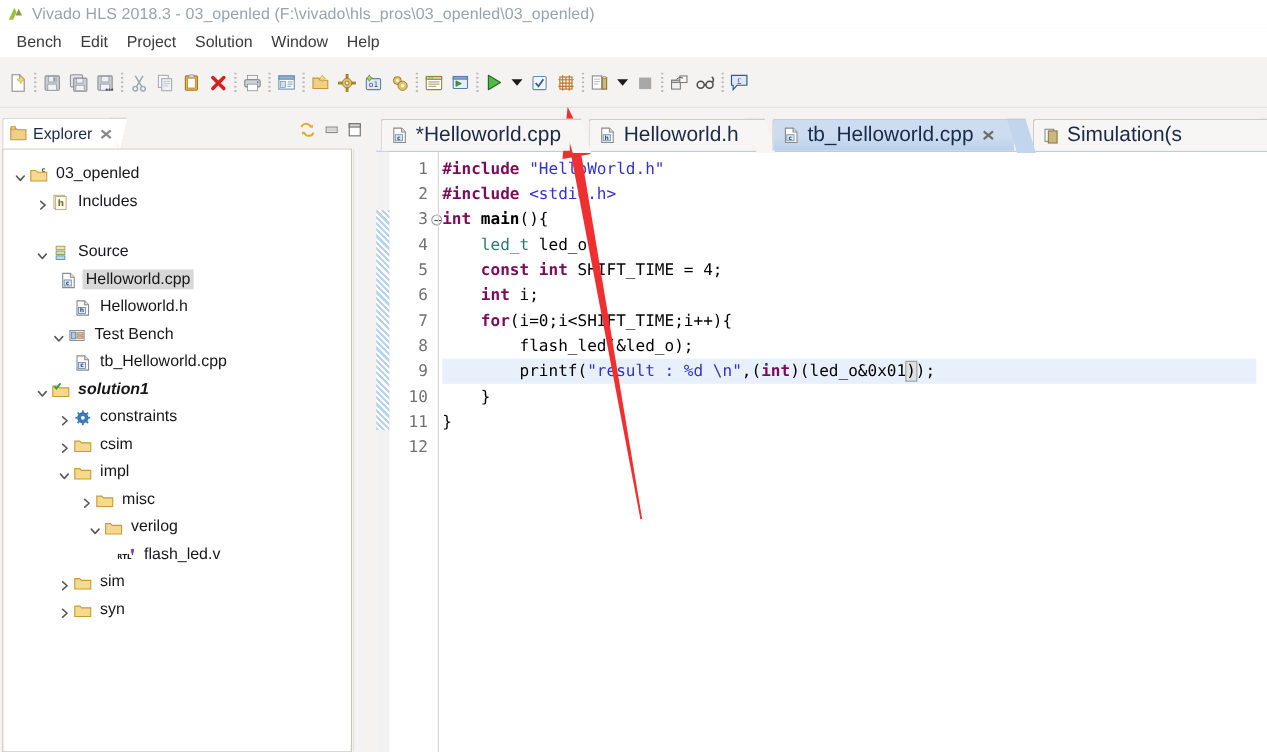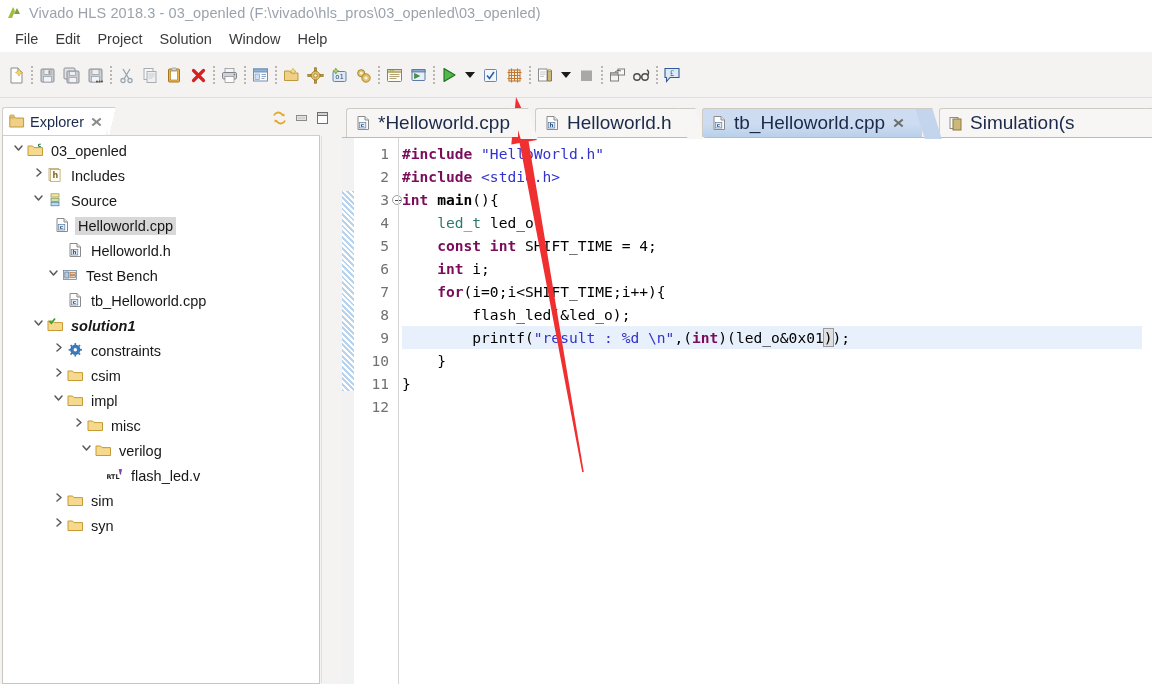--- a/index.html
+++ b/index.html
@@ -85,21 +85,21 @@
   .ex-close:before { transform: rotate(40deg); } .ex-close:after { transform: rotate(-40deg); }
   .ex-toolicons { position: absolute; right: 4px; top: 5px; display: flex; align-items: center; gap: 6px; }
 
   .ex-body {
     position: absolute; left: 2px; top: 30px; width: 318px; height: 549px;
     background: #ffffff; border: 1px solid #c9c5bf; border-top-color:#d3cfc8;
     overflow: hidden;
   }
   .tree { padding-top: 6px; }
   .tree-row {
-    height: 25px; display: flex; align-items: flex-start; white-space: nowrap;
+    height: 25px; display: flex; align-items: flex-end; white-space: nowrap;
     font-size: 14.5px; color: #17171a;
   }
   .tree-row .twisty {
     width: 15px; flex: 0 0 auto; display:flex; align-items:center; justify-content:center;
   }
   .tree-row .ticon { width: 19px; flex: 0 0 auto; display:flex; align-items:center; justify-content:center; margin-right: 3px;}
   .tree-row .tlabel { padding: 1px 3px; }
   .tree-row.selected .tlabel { background: #d8d8d8; }
   .tree-row.bolditalic .tlabel { font-weight: bold; font-style: italic; }
 
@@ -182,21 +182,21 @@
     <span class="app-icon">
       <svg width="16" height="16" viewBox="0 0 16 16">
         <path d="M2 13 L7 2 L9 6 L6 13 Z" fill="#9fbf3b"></path>
         <path d="M8 9 L11 3 L14 9 Z" fill="#6f8b1e" opacity=".85"></path>
       </svg>
     </span>
     <span class="title-text">Vivado HLS 2018.3 - 03_openled (F:\vivado\hls_pros\03_openled\03_openled)</span>
   </div>
 
   <div class="menubar">
-    <span class="menu-item">File</span>
+    <span class="menu-item">Bench</span>
     <span class="menu-item">Edit</span>
     <span class="menu-item">Project</span>
     <span class="menu-item">Solution</span>
     <span class="menu-item">Window</span>
     <span class="menu-item">Help</span>
   </div>
 
   <div class="toolbar">
 
     <div class="tb-btn">
@@ -492,21 +492,21 @@
             </span>
             <span class="ticon">
               <svg width="17" height="16" viewBox="0 0 17 16">
                 <rect x="2" y="1.5" width="9.5" height="12" fill="#fbf7ea" stroke="#b09a5e" stroke-width=".7"></rect>
                 <rect x="3.6" y="2.6" width="9.5" height="12" fill="#fdfbf2" stroke="#b09a5e" stroke-width=".7"></rect>
                 <text x="8.4" y="11" font-size="8" fill="#7c6a2e" font-family="DejaVu Sans, sans-serif" font-weight="bold" text-anchor="middle">h</text>
               </svg>
             </span>
             <span class="tlabel">Includes</span>
           </div>
-          <div class="tree-row" style="padding-left: 28px;">
+          <div class="tree-row" style="padding-left: 28px; margin-top: 21px;">
             <span class="twisty">
               <span>
                 <svg width="11" height="11" viewBox="0 0 11 11">
                   <path fill="none" stroke="#5a5a5a" stroke-width="1.5" stroke-linecap="round" stroke-linejoin="round" d="M2 4 L5.5 8 L9 4"></path>
                 </svg>
               </span>
             </span>
             <span class="ticon">
               <svg width="17" height="16" viewBox="0 0 17 16">
                 <rect x="4" y="1.8" width="8" height="3.2" fill="#f0e7a8" stroke="#9a8f4a" stroke-width=".7"></rect>

